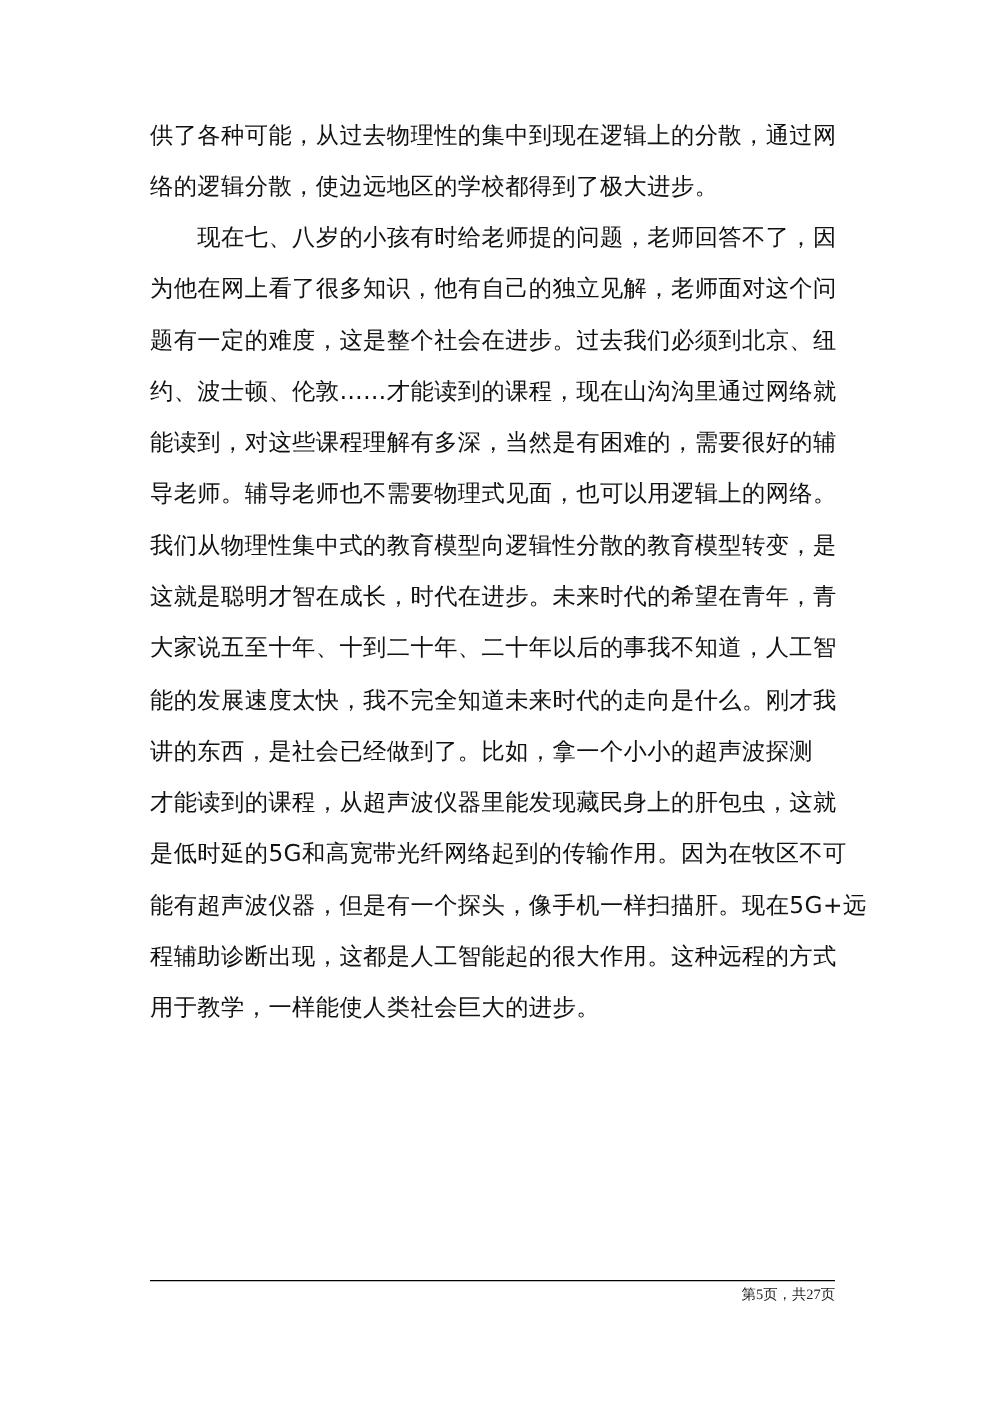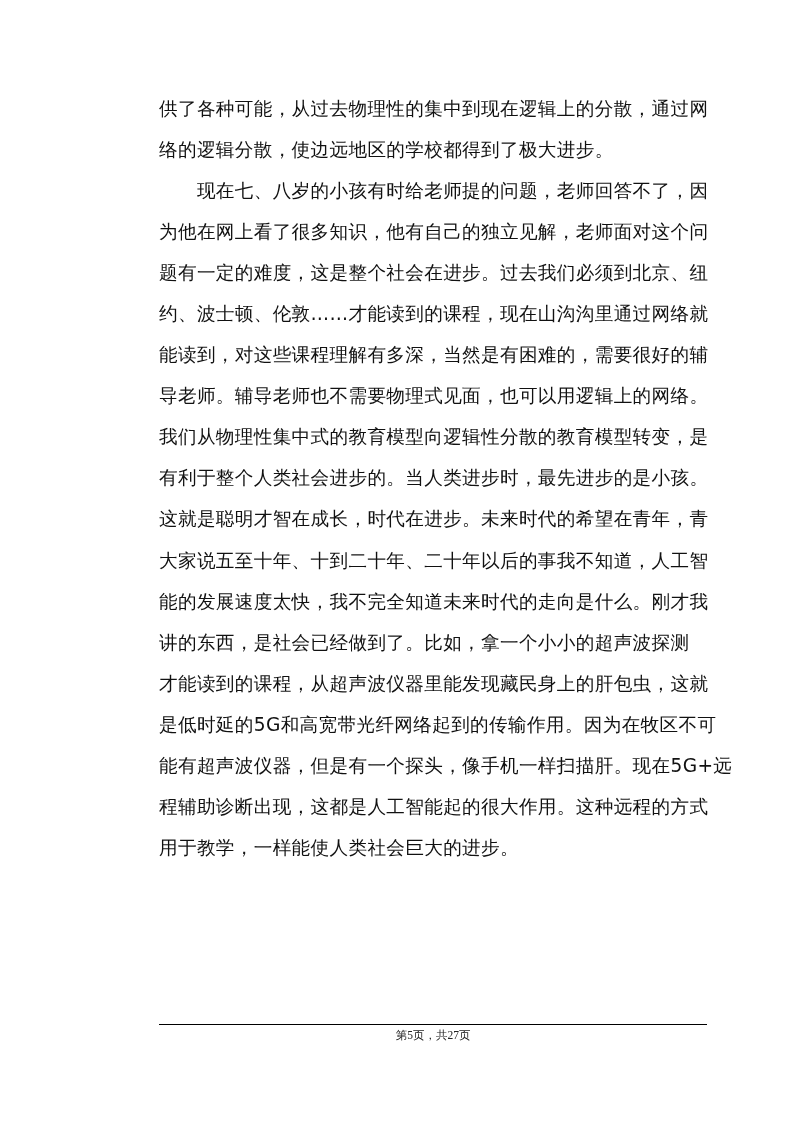--- a/index.html
+++ b/index.html
@@ -1,41 +1,40 @@
 <!DOCTYPE html>
 <html><head>
   <meta charset="utf-8">
   <style>
     html, body { margin: 0; padding: 0; background: #ffffff; }
     body { width: 793px; height: 1122px; position: relative; overflow: hidden;
            font-family: "DejaVu Sans", "Liberation Sans", sans-serif; color: #111; }
-    .page { position: absolute; left: 0; top: 0; width: 724px; height: 1122px; background: #fff; margin-left: 39px; }
+    .page { position: absolute; left: 0; top: 0; width: 724px; height: 1122px; background: #fff; }
     .body-text { position: absolute; left: 120px; top: 88px; width: 552px; }
     .line { height: 41.05px; line-height: 41.05px; font-size: 18.6px; white-space: nowrap;
             letter-spacing: 0.35px; }
     .footer-rule { position: absolute; left: 120px; top: 1024px; width: 548px; height: 0;
                    border-top: 1.3px solid #000; }
-    .footer-text { position: absolute; left: 120px; top: 1028px; width: 548px; text-align: center;
+    .footer-text { position: absolute; left: 120px; top: 1028px; width: 548px; text-align: right;
                    font-size: 11.5px; font-family: "Liberation Serif", "DejaVu Serif", serif; color: #222; }
   </style>
 </head>
 <body>
 
 <div class="page">
   <div class="body-text">
     <div class="line">供了各种可能，从过去物理性的集中到现在逻辑上的分散，通过网</div>
     <div class="line">络的逻辑分散，使边远地区的学校都得到了极大进步。</div>
     <div class="line">　　现在七、八岁的小孩有时给老师提的问题，老师回答不了，因</div>
     <div class="line">为他在网上看了很多知识，他有自己的独立见解，老师面对这个问</div>
     <div class="line">题有一定的难度，这是整个社会在进步。过去我们必须到北京、纽</div>
     <div class="line">约、波士顿、伦敦……才能读到的课程，现在山沟沟里通过网络就</div>
     <div class="line">能读到，对这些课程理解有多深，当然是有困难的，需要很好的辅</div>
     <div class="line">导老师。辅导老师也不需要物理式见面，也可以用逻辑上的网络。</div>
     <div class="line">我们从物理性集中式的教育模型向逻辑性分散的教育模型转变，是</div>
-    <div class="line">有利于整个人类社会进步的。当人类进步时，最先进步的是小孩。</div>
     <div class="line">这就是聪明才智在成长，时代在进步。未来时代的希望在青年，青</div>
     <div class="line">大家说五至十年、十到二十年、二十年以后的事我不知道，人工智</div>
     <div class="line">能的发展速度太快，我不完全知道未来时代的走向是什么。刚才我</div>
     <div class="line">讲的东西，是社会已经做到了。比如，拿一个小小的超声波探测</div>
     <div class="line">才能读到的课程，从超声波仪器里能发现藏民身上的肝包虫，这就</div>
     <div class="line">是低时延的5G和高宽带光纤网络起到的传输作用。因为在牧区不可</div>
     <div class="line">能有超声波仪器，但是有一个探头，像手机一样扫描肝。现在5G+远</div>
     <div class="line">程辅助诊断出现，这都是人工智能起的很大作用。这种远程的方式</div>
     <div class="line">用于教学，一样能使人类社会巨大的进步。</div>
   </div>

